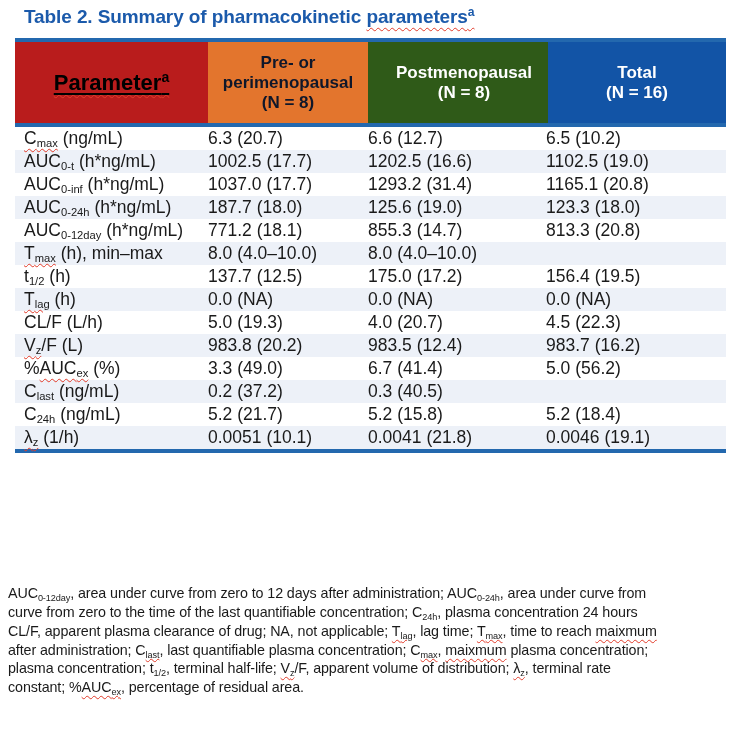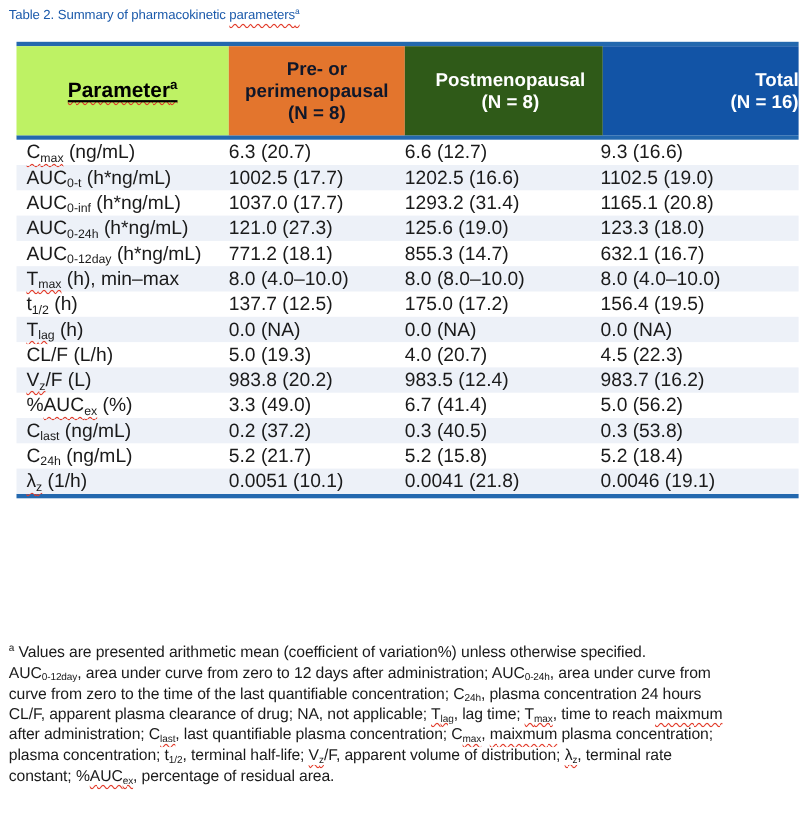--- a/index.html
+++ b/index.html
@@ -3,38 +3,38 @@
 <meta charset="utf-8">
 <style>
   html,body{margin:0;padding:0;}
   body{
     width:735px;height:741px;background:#ffffff;
     font-family:"Liberation Sans",sans-serif;
     color:#1a1a1a;position:relative;overflow:hidden;
     -webkit-font-smoothing:antialiased;
   }
   .title{
-    position:absolute;left:8px;top:6px;
-    font-size:12px;font-weight:normal;color:var(--title-blue);
+    position:absolute;left:24px;top:6px;
+    font-size:19px;font-weight:bold;color:var(--title-blue);
     letter-spacing:-0.1px;white-space:nowrap;
   }
   .pk-table{
     position:absolute;left:15px;top:38px;width:711px;
     border-top:4px solid var(--rule-blue);
     border-bottom:4px solid var(--rule-blue);
   }
   .thead{
     display:grid;grid-template-columns:193px 160px 180px 178px;
     height:81px;border-bottom:4px solid var(--rule-blue);
   }
   .th{
     display:flex;flex-direction:column;align-items:center;justify-content:center;
     text-align:center;font-weight:bold;font-size:17px;line-height:20px;
   }
-  .th-param{color:#000;background:#bef264;font-size:19px;}
+  .th-param{color:#000;background:#b91c1c;font-size:22px;}
   .tbody{}
   .tr{
     display:grid;grid-template-columns:193px 160px 178px 180px;
     height:23px;align-items:center;font-size:17.5px;
   }
   .tr:nth-child(even){background:var(--stripe);}
   .td-param{padding-left:9px;text-align:left;white-space:nowrap;}
   .td-val{text-align:left;white-space:nowrap;}
   .footnote{
     position:absolute;left:8px;top:584px;width:727px;
@@ -73,60 +73,59 @@
         </div>
       <div class="th" style="background: rgb(227, 117, 45); color: #0f172a;">
           <div>Pre- or</div>
           <div>perimenopausal</div>
           <div>(N = 8)</div>
         </div>
       <div class="th" style="background: rgb(47, 90, 24); color: rgb(255, 255, 255); padding-left: 12px;">
           <div>Postmenopausal</div>
           <div>(N = 8)</div>
         </div>
-      <div class="th" style="background: rgb(18, 84, 166); color: rgb(255, 255, 255); align-items: flex-end;">
+      <div class="th" style="background: rgb(18, 84, 166); color: rgb(255, 255, 255);">
           <div>Total</div>
           <div>(N = 16)</div>
         </div>
     </div>
     <div class="tbody">
         <div class="tr">
           <div class="td-param"><span class="err"><span>C</span><sub>max</sub></span><span> (ng/mL)</span></div>
           <div class="td-val">6.3 (20.7)</div>
           <div class="td-val">6.6 (12.7)</div>
-          <div class="td-val">9.3 (16.6)</div>
+          <div class="td-val">6.5 (10.2)</div>
         </div>
         <div class="tr">
           <div class="td-param"><span>AUC</span><sub>0-t</sub><span> (h*ng/mL)</span></div>
           <div class="td-val">1002.5 (17.7)</div>
           <div class="td-val">1202.5 (16.6)</div>
           <div class="td-val">1102.5 (19.0)</div>
         </div>
         <div class="tr">
           <div class="td-param"><span>AUC</span><sub>0-inf</sub><span> (h*ng/mL)</span></div>
           <div class="td-val">1037.0 (17.7)</div>
           <div class="td-val">1293.2 (31.4)</div>
           <div class="td-val">1165.1 (20.8)</div>
         </div>
         <div class="tr">
           <div class="td-param"><span>AUC</span><sub>0-24h</sub><span> (h*ng/mL)</span></div>
-          <div class="td-val">121.0 (27.3)</div>
+          <div class="td-val">187.7 (18.0)</div>
           <div class="td-val">125.6 (19.0)</div>
           <div class="td-val">123.3 (18.0)</div>
         </div>
         <div class="tr">
           <div class="td-param"><span>AUC</span><sub>0-12day</sub><span> (h*ng/mL)</span></div>
           <div class="td-val">771.2 (18.1)</div>
           <div class="td-val">855.3 (14.7)</div>
-          <div class="td-val">632.1 (16.7)</div>
+          <div class="td-val">813.3 (20.8)</div>
         </div>
         <div class="tr">
           <div class="td-param"><span class="err"><span>T</span><sub>max</sub></span><span> (h), min–max</span></div>
           <div class="td-val">8.0 (4.0–10.0)</div>
-          <div class="td-val">8.0 (8.0–10.0)</div>
           <div class="td-val">8.0 (4.0–10.0)</div>
         </div>
         <div class="tr">
           <div class="td-param"><span>t</span><sub>1/2</sub><span> (h)</span></div>
           <div class="td-val">137.7 (12.5)</div>
           <div class="td-val">175.0 (17.2)</div>
           <div class="td-val">156.4 (19.5)</div>
         </div>
         <div class="tr">
           <div class="td-param"><span class="err"><span>T</span><sub>lag</sub></span><span> (h)</span></div>
@@ -149,39 +148,37 @@
         <div class="tr">
           <div class="td-param"><span>%</span><span class="err"><span>AUC</span><sub>ex</sub></span><span> (%)</span></div>
           <div class="td-val">3.3 (49.0)</div>
           <div class="td-val">6.7 (41.4)</div>
           <div class="td-val">5.0 (56.2)</div>
         </div>
         <div class="tr">
           <div class="td-param"><span>C</span><sub>last</sub><span> (ng/mL)</span></div>
           <div class="td-val">0.2 (37.2)</div>
           <div class="td-val">0.3 (40.5)</div>
-          <div class="td-val">0.3 (53.8)</div>
         </div>
         <div class="tr">
           <div class="td-param"><span>C</span><sub>24h</sub><span> (ng/mL)</span></div>
           <div class="td-val">5.2 (21.7)</div>
           <div class="td-val">5.2 (15.8)</div>
           <div class="td-val">5.2 (18.4)</div>
         </div>
         <div class="tr">
           <div class="td-param"><span class="err"><span>λ</span><sub>z</sub></span><span> (1/h)</span></div>
           <div class="td-val">0.0051 (10.1)</div>
           <div class="td-val">0.0041 (21.8)</div>
           <div class="td-val">0.0046 (19.1)</div>
         </div>
       </div>
   </div>
 
   <div class="footnote">
-      <div class="fn-line"><sup>a</sup><span> Values are presented arithmetic mean (coefficient of variation%) unless otherwise specified.</span></div>
       <div class="fn-line"><span>AUC</span><sub>0-12day</sub><span>, area under curve from zero to 12 days after administration; AUC</span><sub>0-24h</sub><span>, area under curve from</span></div>
       <div class="fn-line"><span>curve from zero to the time of the last quantifiable concentration; C</span><sub>24h</sub><span>, plasma concentration 24 hours</span></div>
       <div class="fn-line"><span>CL/F, apparent plasma clearance of drug; NA, not applicable; </span><span class="err"><span>T</span><sub>lag</sub></span><span>, lag time; </span><span class="err"><span>T</span><sub>max</sub></span><span>, time to reach </span><span class="err"><span>maixmum</span></span></div>
       <div class="fn-line"><span>after administration; C</span><span class="err"><sub>last</sub></span><span>, last quantifiable plasma concentration; C</span><span class="err"><sub>max</sub></span><span>, </span><span class="err"><span>maixmum</span></span><span> plasma concentration;</span></div>
       <div class="fn-line"><span>plasma concentration; t</span><sub>1/2</sub><span>, terminal half-life; </span><span class="err"><span>V</span><sub>z</sub></span><span>/F, apparent volume of distribution; </span><span class="err"><span>λ</span><sub>z</sub></span><span>, terminal rate</span></div>
       <div class="fn-line"><span>constant; %</span><span class="err"><span>AUC</span><sub>ex</sub></span><span>, percentage of residual area.</span></div>
     </div>
 </div>
 
 </body></html>

